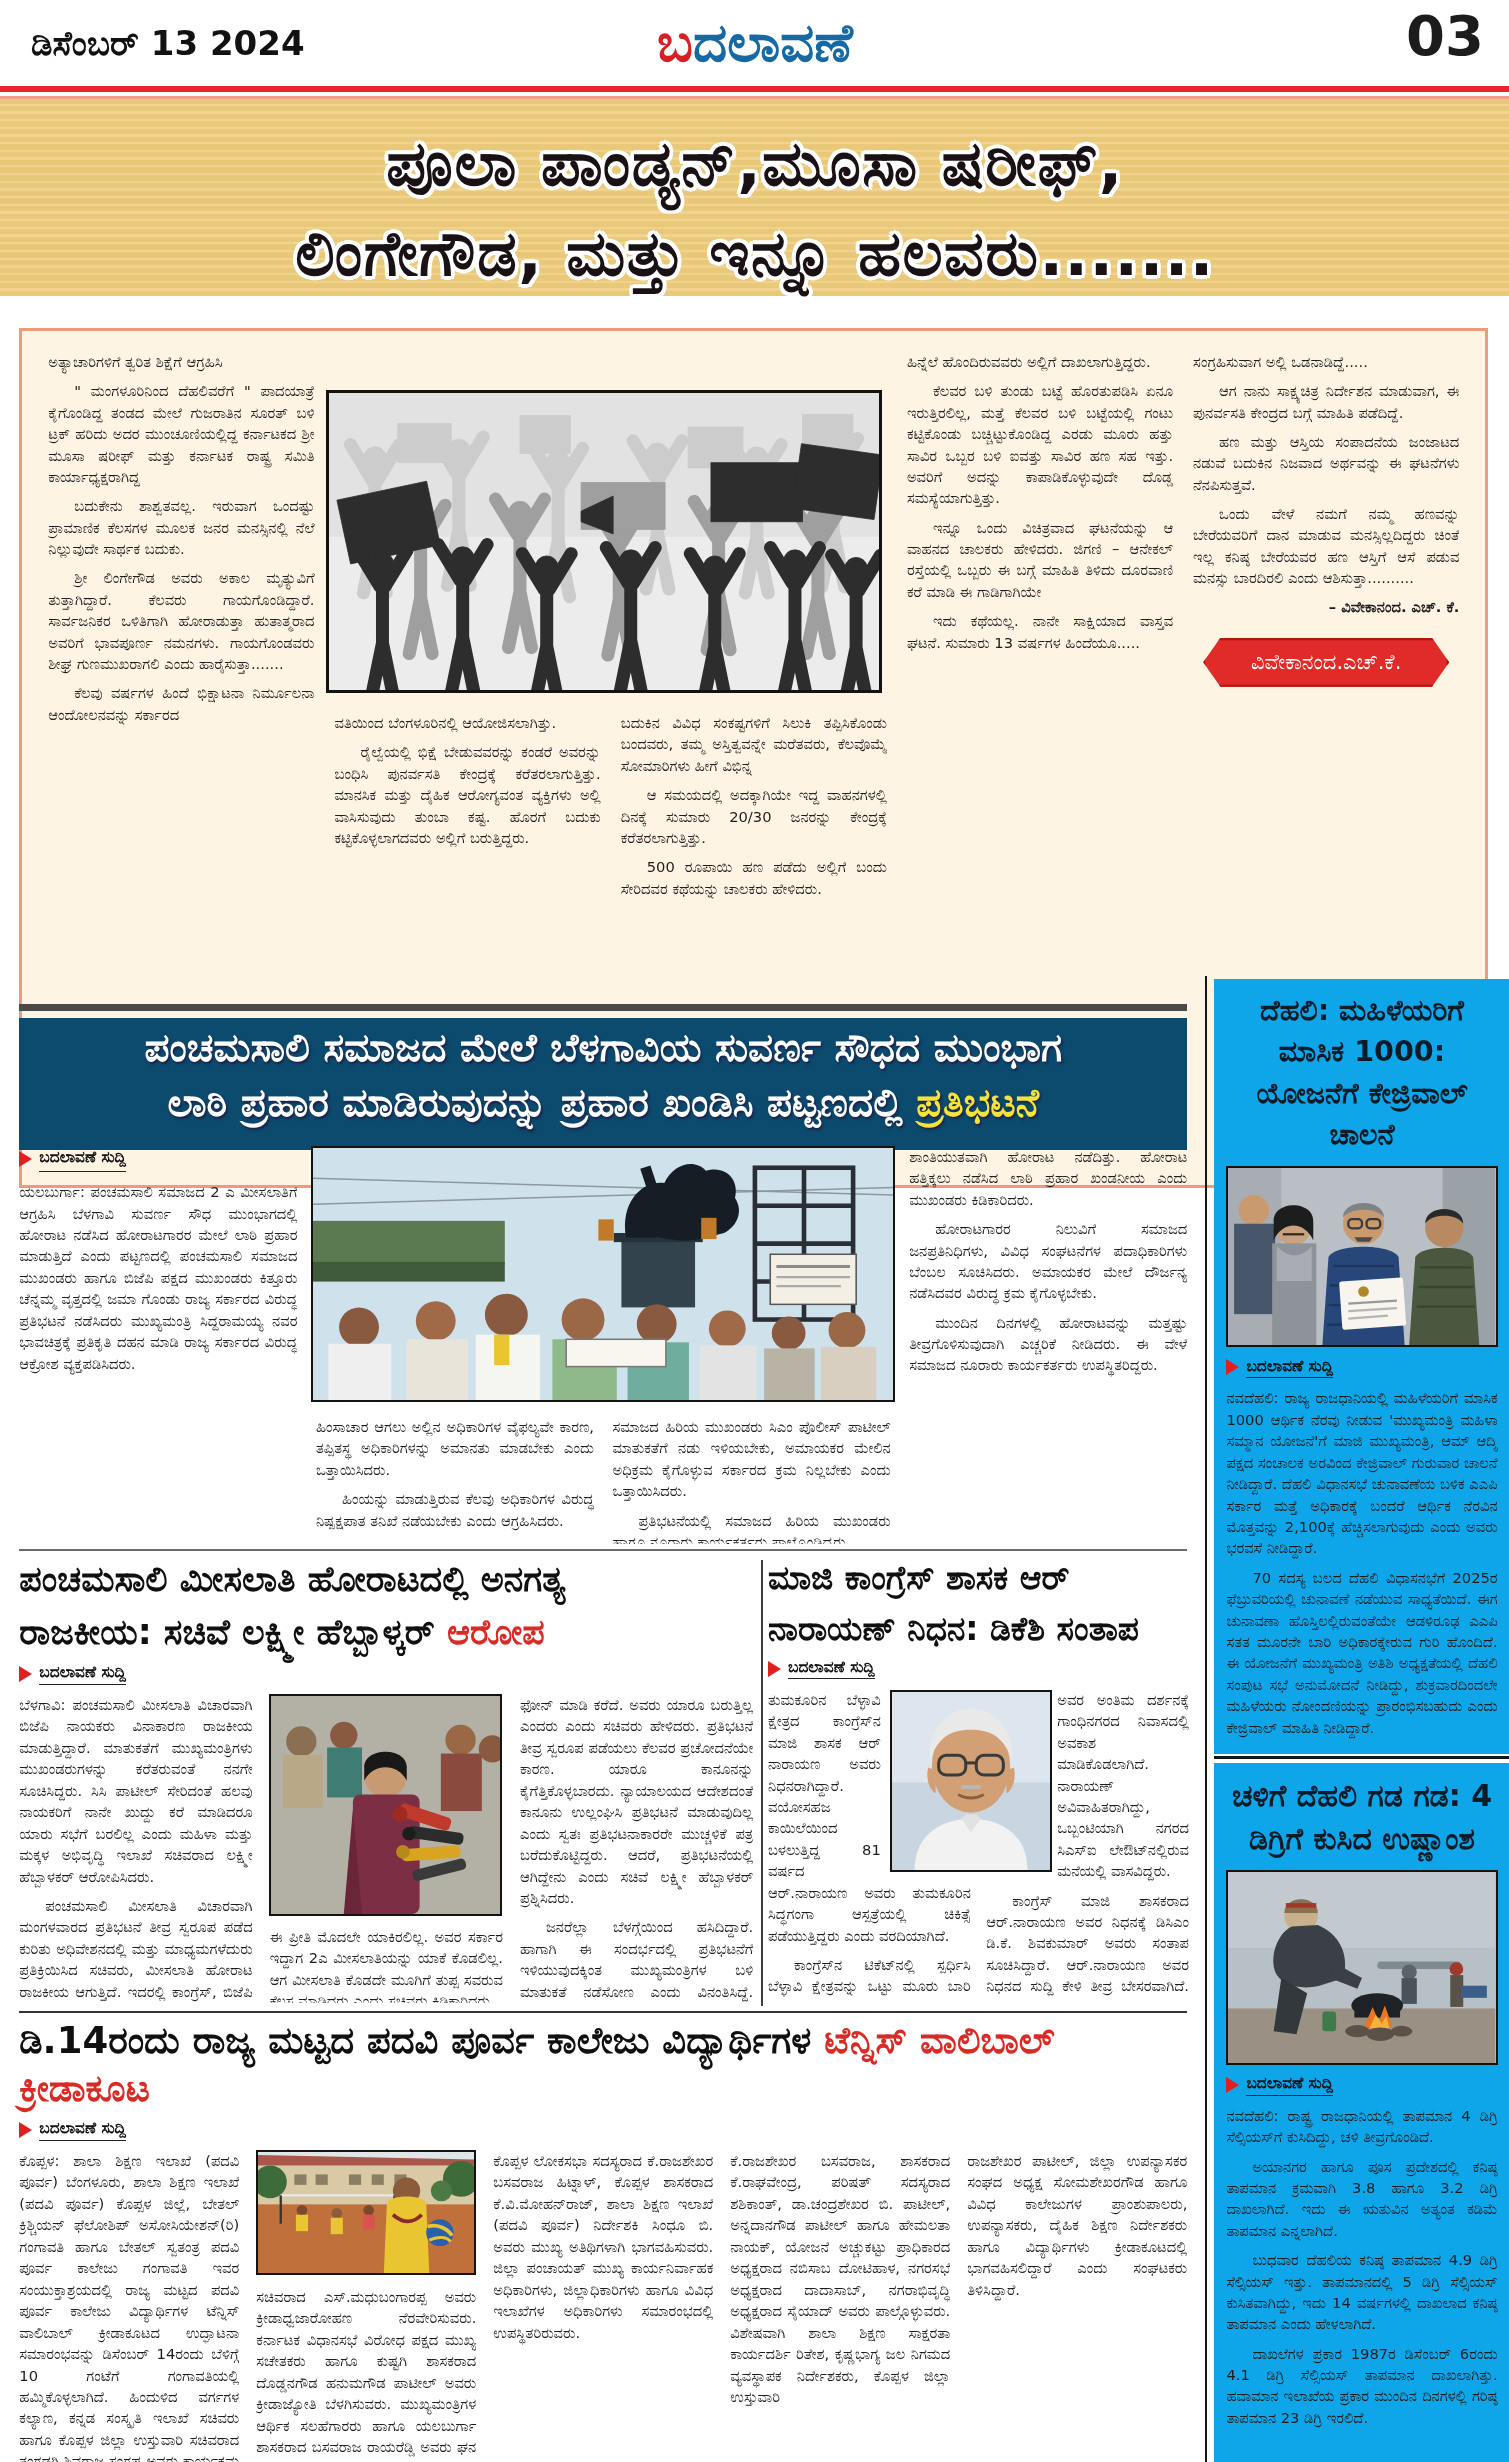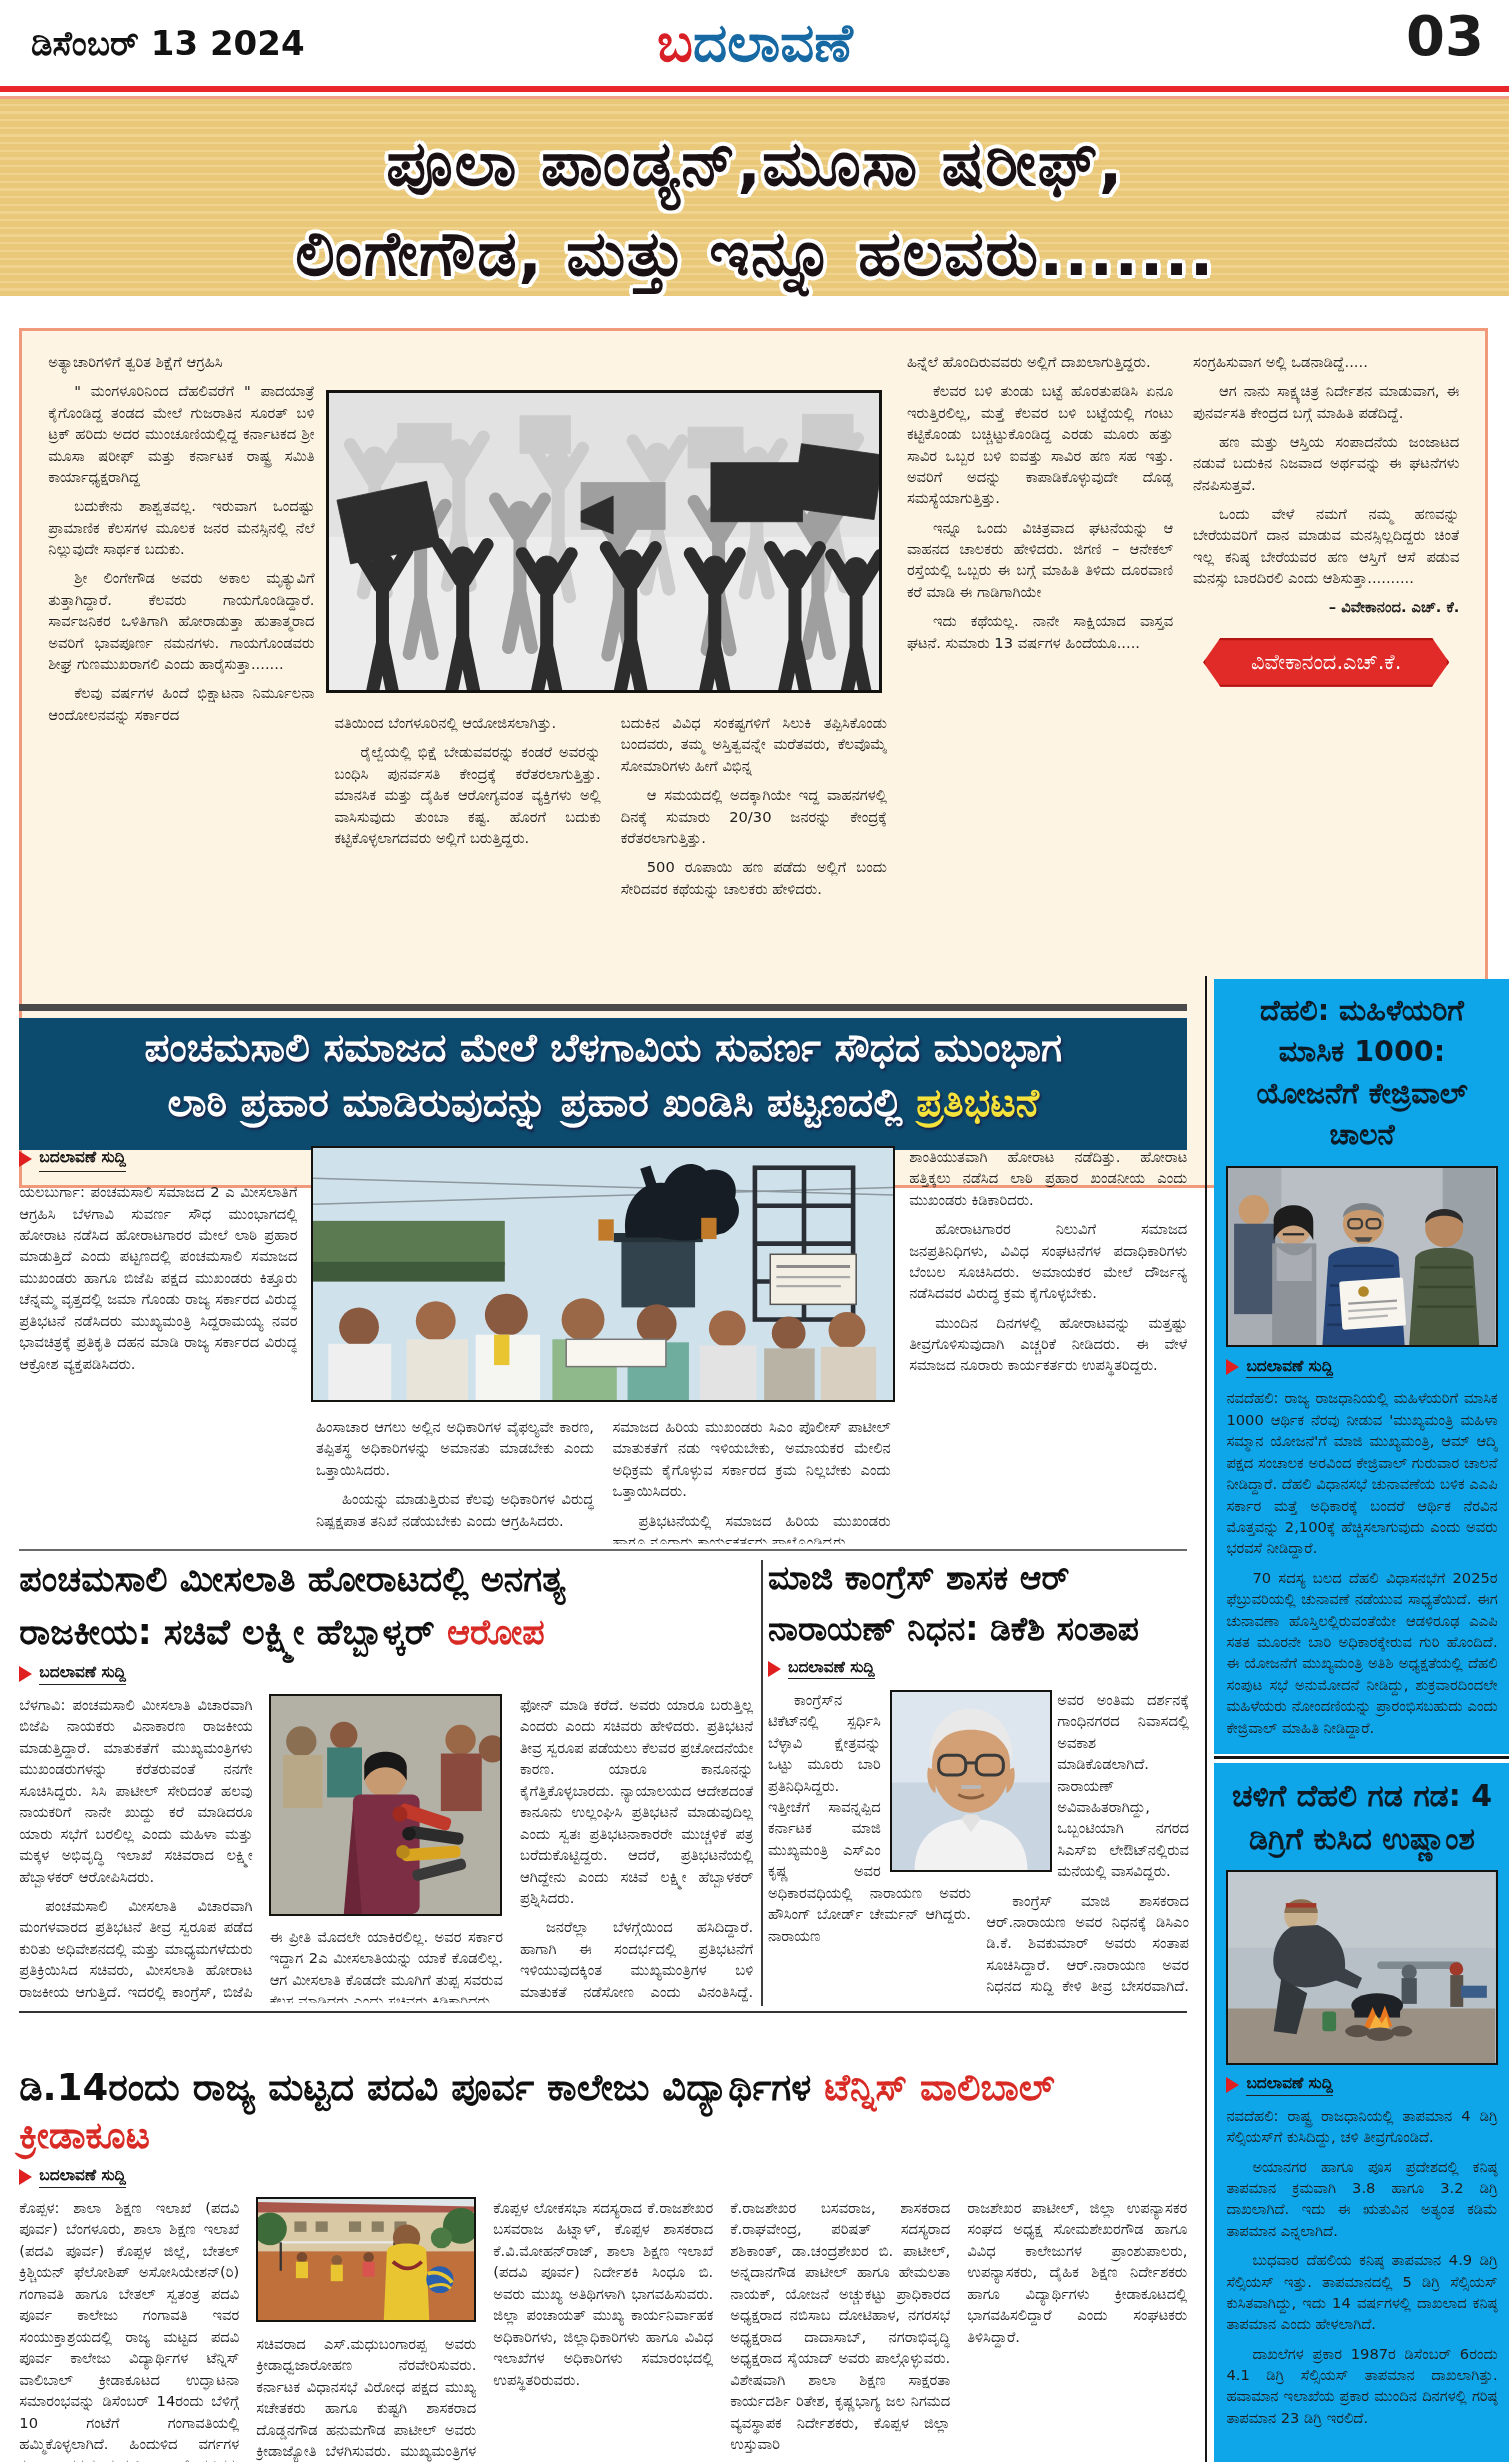--- a/index.html
+++ b/index.html
@@ -70,21 +70,21 @@
   .narayan { position:absolute; left:768px; top:1557px; width:421px; height:451px; }
   .narayan .sec-hl { font-size:33px; margin-bottom:7.7px; }
   .nar-body { position:relative; display:flex; gap:15.4px; height:309px; }
   .nar-photo { position:absolute; left:122px; top:1.5px; width:162px; height:182px; border:2.3px solid #15130f; background:#dde6ee; z-index:2; }
   .nar-photo svg { width:100%; height:100%; display:block; }
   .spacer-r { float:right; width:90px; height:193px; }
   .spacer-l { float:left; width:71px; height:193px; }
 
   
   .sports { position:absolute; left:19.3px; top:2017px; width:1168px; height:446px; }
-  .sports .sec-hl { font-size:37px; margin-bottom:6.2px;margin-top:47px; }
+  .sports .sec-hl { font-size:37px; margin-bottom:6.2px; }
   .sports-cols { position:relative; display:flex; gap:17px; height:332px; }
   .sports-photo { position:absolute; left:237px; top:0; width:220px; height:125px; border:2.3px solid #15130f; background:#dfe6ea; }
   .sports-photo svg { width:100%; height:100%; display:block; }
   .pad-sport { padding-top:136px; }
 
   
   .side-box { position:absolute; left:1214px; width:296px; background:#0ea5e9; padding:10.8px 12.4px; }
   .side-hl { font-weight:bold; color:#0d1b26; text-align:center; line-height:1.45; }
   .kej-box { top:979px; height:775px; }
   .kej-box .side-hl { font-size:28.6px; margin-bottom:10.8px; }
@@ -326,20 +326,21 @@
   <div class="narayan">
     <div class="sec-hl">ಮಾಜಿ ಕಾಂಗ್ರೆಸ್ ಶಾಸಕ ಆರ್</div>
     <div class="sec-hl">ನಾರಾಯಣ್ ನಿಧನ: ಡಿಕೆಶಿ ಸಂತಾಪ</div>
     <div class="byline">
       <span class="tri"></span>
       <b>ಬದಲಾವಣೆ ಸುದ್ದಿ</b>
     </div>
     <div class="nar-body">
       <div class="col">
         <div class="spacer-r"></div>
+        <p class="dl">ತುಮಕೂರಿನ ಬೆಳ್ಳಾವಿ ಕ್ಷೇತ್ರದ ಕಾಂಗ್ರೆಸ್‌ನ ಮಾಜಿ ಶಾಸಕ ಆರ್ ನಾರಾಯಣ ಅವರು ನಿಧನರಾಗಿದ್ದಾರೆ. ವಯೋಸಹಜ ಕಾಯಿಲೆಯಿಂದ ಬಳಲುತ್ತಿದ್ದ 81 ವರ್ಷದ ಆರ್.ನಾರಾಯಣ ಅವರು ತುಮಕೂರಿನ ಸಿದ್ಧಗಂಗಾ ಆಸ್ಪತ್ರೆಯಲ್ಲಿ ಚಿಕಿತ್ಸೆ ಪಡೆಯುತ್ತಿದ್ದರು ಎಂದು ವರದಿಯಾಗಿದೆ.</p>
         <p>ಕಾಂಗ್ರೆಸ್‌ನ ಟಿಕೆಟ್‌ನಲ್ಲಿ ಸ್ಪರ್ಧಿಸಿ ಬೆಳ್ಳಾವಿ ಕ್ಷೇತ್ರವನ್ನು ಒಟ್ಟು ಮೂರು ಬಾರಿ ಪ್ರತಿನಿಧಿಸಿದ್ದರು. ಇತ್ತೀಚೆಗೆ ಸಾವನ್ನಪ್ಪಿದ ಕರ್ನಾಟಕ ಮಾಜಿ ಮುಖ್ಯಮಂತ್ರಿ ಎಸ್‌ಎಂ ಕೃಷ್ಣ ಅವರ ಅಧಿಕಾರವಧಿಯಲ್ಲಿ ನಾರಾಯಣ ಅವರು ಹೌಸಿಂಗ್ ಬೋರ್ಡ್ ಚೇರ್ಮನ್ ಆಗಿದ್ದರು. ನಾರಾಯಣ</p>
       </div>
       <div class="col">
         <div class="spacer-l"></div>
         <p class="dl">ಅವರ ಅಂತಿಮ ದರ್ಶನಕ್ಕೆ ಗಾಂಧಿನಗರದ ನಿವಾಸದಲ್ಲಿ ಅವಕಾಶ ಮಾಡಿಕೊಡಲಾಗಿದೆ. ನಾರಾಯಣ್ ಅವಿವಾಹಿತರಾಗಿದ್ದು, ಒಬ್ಬಂಟಿಯಾಗಿ ನಗರದ ಸಿಎಸ್‌ಐ ಲೇಔಟ್‌ನಲ್ಲಿರುವ ಮನೆಯಲ್ಲಿ ವಾಸವಿದ್ದರು.</p>
         <p>ಕಾಂಗ್ರೆಸ್ ಮಾಜಿ ಶಾಸಕರಾದ ಆರ್.ನಾರಾಯಣ ಅವರ ನಿಧನಕ್ಕೆ ಡಿಸಿಎಂ ಡಿ.ಕೆ. ಶಿವಕುಮಾರ್ ಅವರು ಸಂತಾಪ ಸೂಚಿಸಿದ್ದಾರೆ. ಆರ್.ನಾರಾಯಣ ಅವರ ನಿಧನದ ಸುದ್ದಿ ಕೇಳಿ ತೀವ್ರ ಬೇಸರವಾಗಿದೆ. ಕೆಂಗಲ್ ಹನುಮಂತಯ್ಯ ಅವರ ಅನುಯಾಯಿಯಾಗಿ ಕಾಂಗ್ರೆಸ್ ಪಕ್ಷದ ಭದ್ರ ಬುನಾದಿಗೆ ಶ್ರಮಿಸಿದವರು. ತಮ್ಮ ಅಚ್ಚುಕಟ್ಟುತನದಿಂದ ಕೂಡಿದ ಕೆಲಸಕ್ಕೆ ಹೆಸರಾಗಿದ್ದವರು. ತುಮಕೂರು ಜಿಲ್ಲೆಯಲ್ಲಿ ಪಕ್ಷದ ಪ್ರಮುಖ ನಾಯಕರಾಗಿದ್ದರು.</p>
       </div>
 
       <div class="nar-photo">
         <svg viewBox="0 0 210 236" preserveAspectRatio="none" aria-hidden="true">

